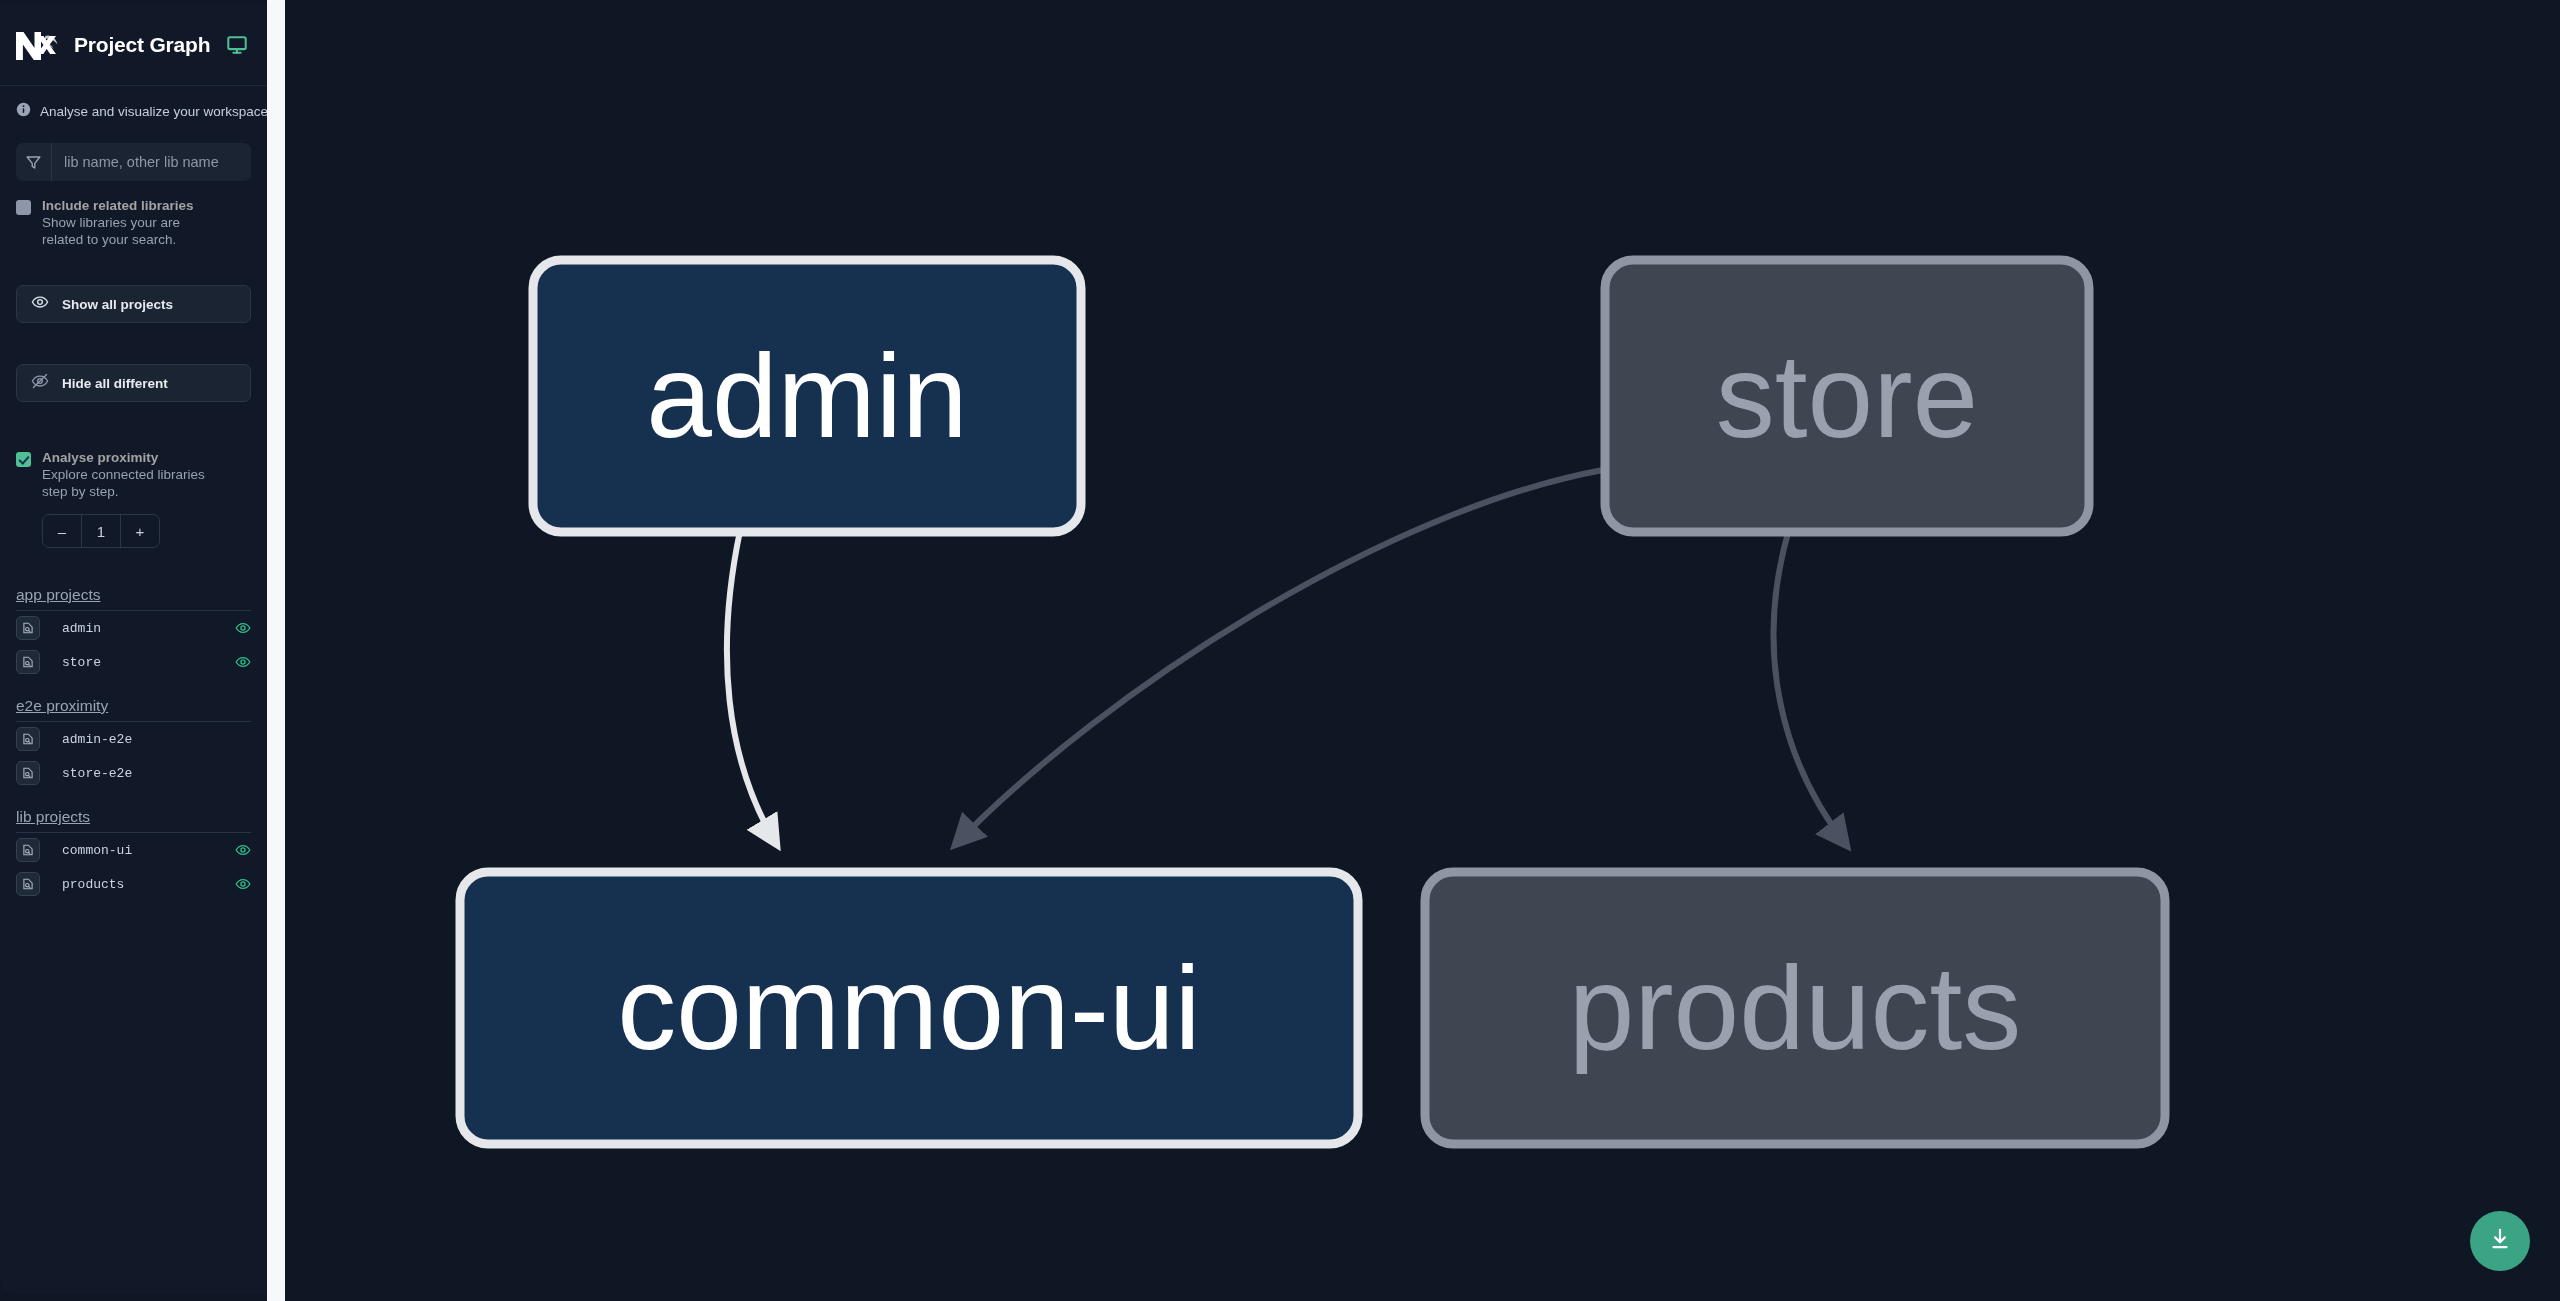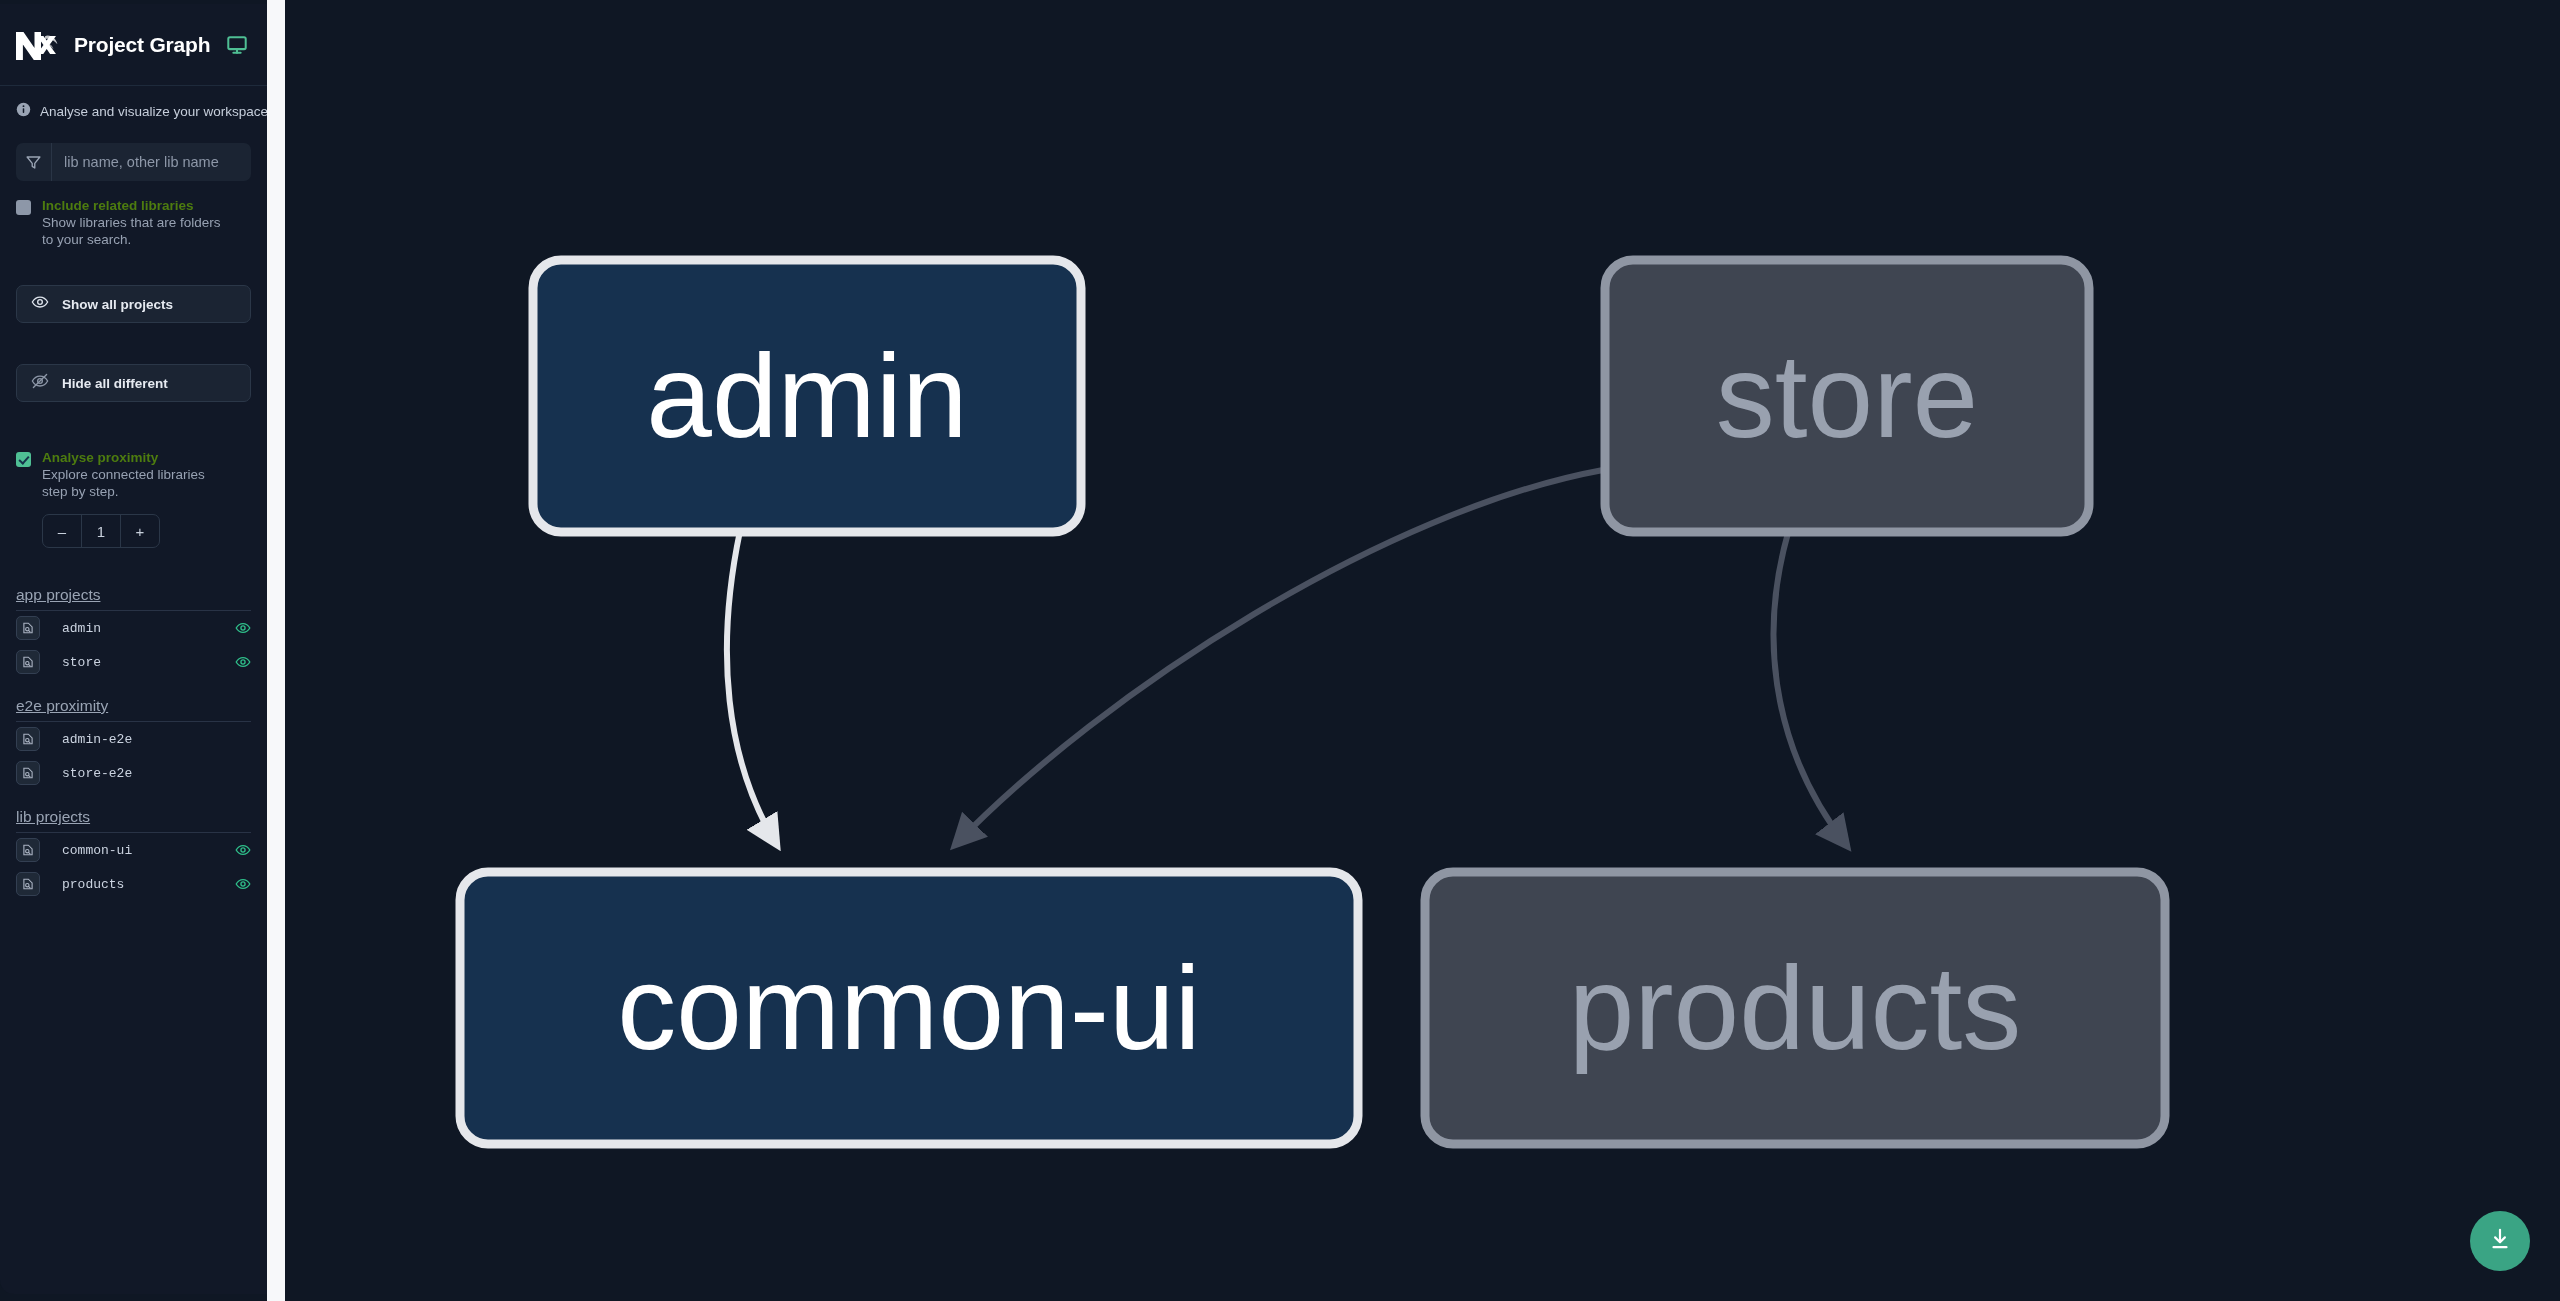--- a/index.html
+++ b/index.html
@@ -111,21 +111,21 @@
     content: "";
     position: absolute;
     left: 4.5px; top: 1.5px;
     width: 4px; height: 8px;
     border: solid #16324a;
     border-width: 0 2px 2px 0;
     transform: rotate(42deg);
   }
   .check-text { margin-left: 11px; }
   .check-label {
-    color: #4d7c0f;
+    color: #a3a3a3;
     font-size: 13.5px;
     font-weight: bold;
     line-height: 17px;
   }
   .check-desc {
     color: #97a1b2;
     font-size: 13.5px;
     line-height: 17px;
     max-width: 180px;
   }
@@ -280,21 +280,21 @@
           </svg>
         </span>
         <input type="text" value="" placeholder="lib name, other lib name" style="">
       </div>
     </div>
 
     <div class="check-row">
       <span class="chk unchecked-grey"></span>
       <span class="check-text">
         <div class="check-label">Include related libraries</div>
-        <div class="check-desc">Show libraries that are folders to your search.</div>
+        <div class="check-desc">Show libraries your are related to your search.</div>
       </span>
     </div>
 
     <div style="height:22px"></div>
 
     <div class="sb-btn">
       <span>
         <svg class="eye-icon" viewBox="0 0 24 24" fill="none" stroke="#dfe5ee" stroke-width="1.8">
           <path d="M1.8 12S5.5 5.4 12 5.4 22.2 12 22.2 12 18.5 18.6 12 18.6 1.8 12 1.8 12z"></path>
           <circle cx="12" cy="12" r="3.1"></circle>

